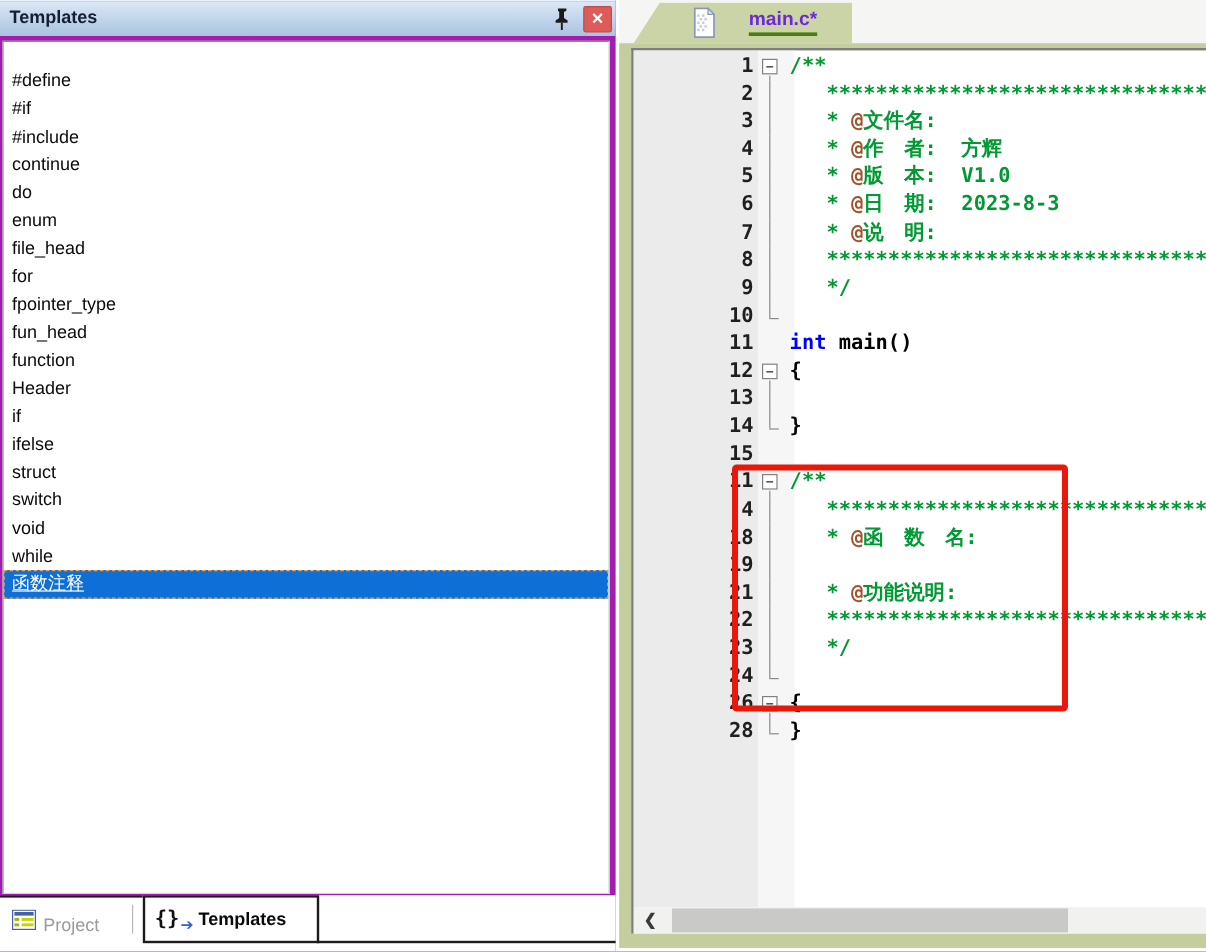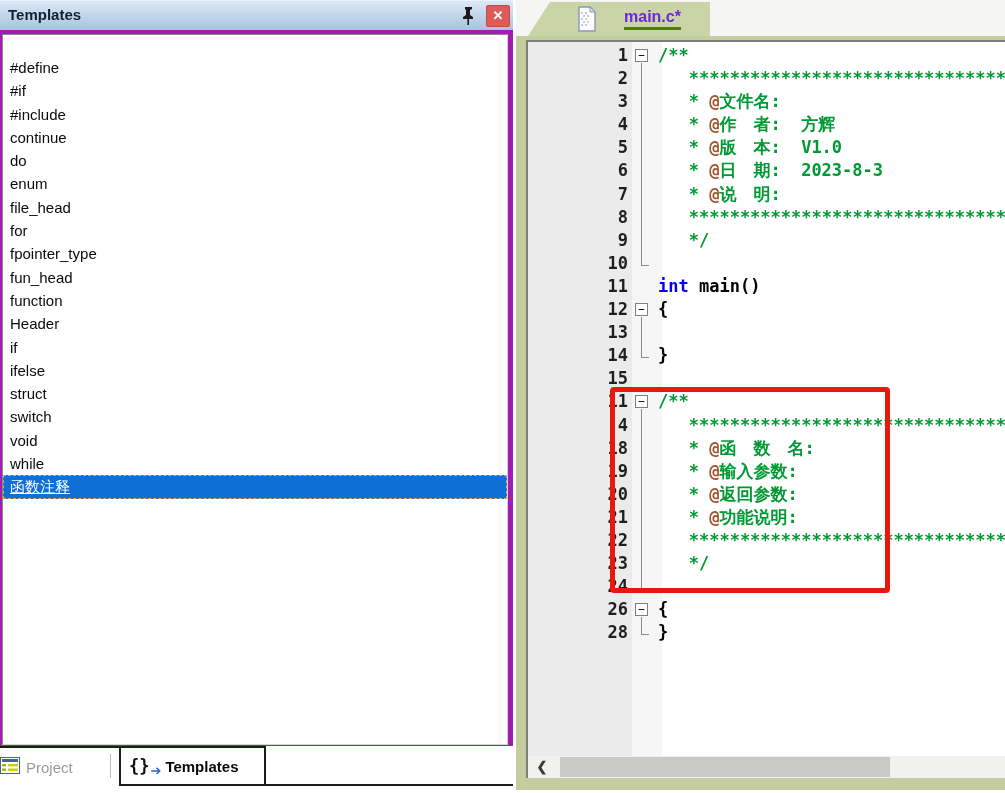--- a/index.html
+++ b/index.html
@@ -17,21 +17,21 @@
              border:1px solid #c14a46;border-radius:2px;color:#fff;font-weight:bold;font-size:13px;
              text-align:center;line-height:20px;box-sizing:border-box;}
   .listbox{position:absolute;left:2px;top:34px;width:506px;height:711px;box-sizing:border-box;
            border:1px solid #8a8a8a;border-right-color:#d4d4d4;border-bottom-color:#d4d4d4;
            background:#fff;padding-top:21px;overflow:hidden;}
   .list-item{height:23.3px;line-height:23.3px;padding-left:7px;font-size:15px;color:#0a0a0a;white-space:nowrap;}
   .list-item.selected{background:var(--selection_bg);color:#fff;outline:1px dashed #f0a050;outline-offset:-1px;text-decoration:underline;}
 
   .bottom-tabs{position:absolute;left:0;top:746px;width:513px;height:47px;background:#fff;}
   .strip-topline{position:absolute;left:0;top:0;width:119px;height:2px;background:#1c1c1c;}
-  .tab-project{position:absolute;left:0;top:8px;height:26px;display:flex;align-items:center;gap:6px;}
+  .tab-project{position:absolute;left:10px;top:8px;height:26px;display:flex;align-items:flex-end;gap:6px;}
   .project-label{font-size:15px;color:#9a9a9a;}
   .tab-sep{position:absolute;left:110px;top:8px;width:1px;height:24px;background:#b9b9b9;}
   .tab-templates{position:absolute;left:119px;top:0;width:147px;height:40px;border:2px solid #1c1c1c;
                  background:#fff;box-sizing:border-box;display:flex;align-items:center;padding-left:8px;}
   .strip-bottomline{position:absolute;left:264px;top:38px;width:249px;height:2px;background:#1c1c1c;}
   .braces-glyph{font-size:17px;font-weight:bold;color:#111;font-family:"DejaVu Sans Mono",monospace;}
   .tmpl-arrow{color:#2d62d6;font-size:13px;margin:8px 4px 0 1px;}
   .templates-label{font-size:15px;font-weight:bold;color:#0a0a0a;}
 
   
@@ -287,28 +287,20 @@
             <span class="fold mid">
               <span class="vline"></span>
             </span>
             <span class="code-text"><span class="s-c">   * </span><span class="s-a">@</span><span class="s-c">函　数　名:</span></span>
           </div>
           <div class="code-row">
             <span class="ln">19</span>
             <span class="fold mid">
               <span class="vline"></span>
             </span>
-            <span class="code-text"><span class="s-c">   * </span><span class="s-a">@</span><span class="s-c">输入参数:</span></span>
-          </div>
-          <div class="code-row">
-            <span class="ln">20</span>
-            <span class="fold mid">
-              <span class="vline"></span>
-            </span>
-            <span class="code-text"><span class="s-c">   * </span><span class="s-a">@</span><span class="s-c">返回参数:</span></span>
           </div>
           <div class="code-row">
             <span class="ln">21</span>
             <span class="fold mid">
               <span class="vline"></span>
             </span>
             <span class="code-text"><span class="s-c">   * </span><span class="s-a">@</span><span class="s-c">功能说明:</span></span>
           </div>
           <div class="code-row">
             <span class="ln">22</span>

